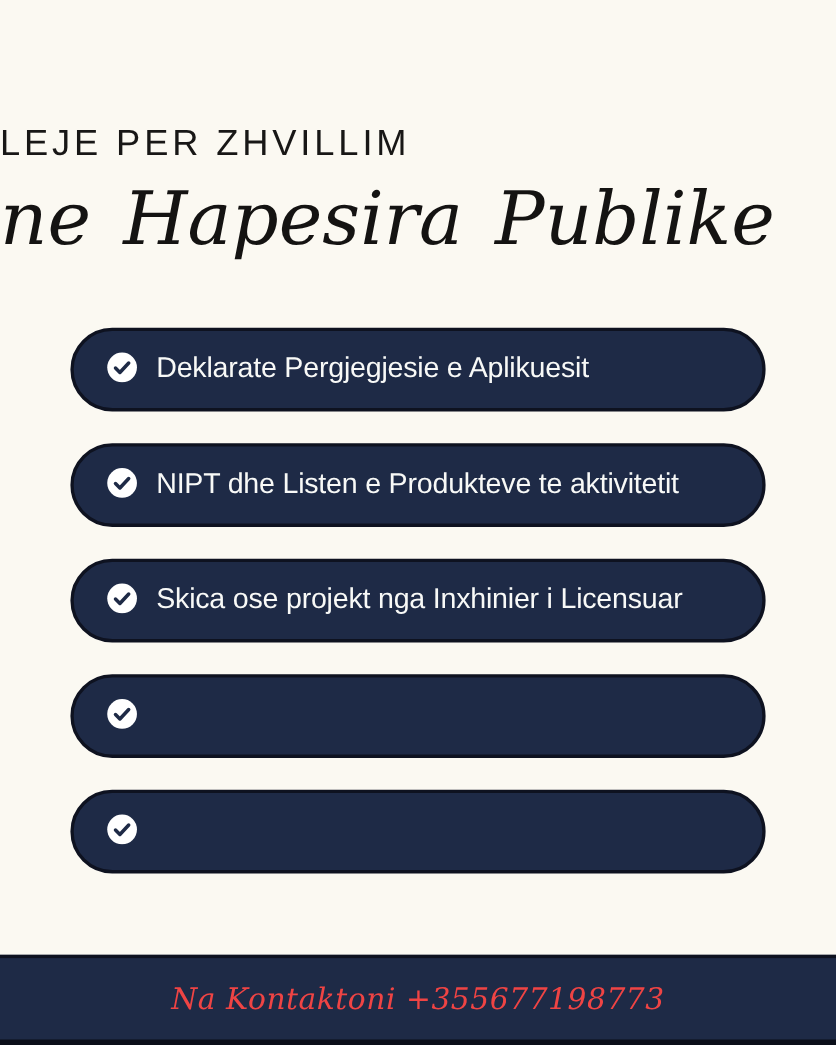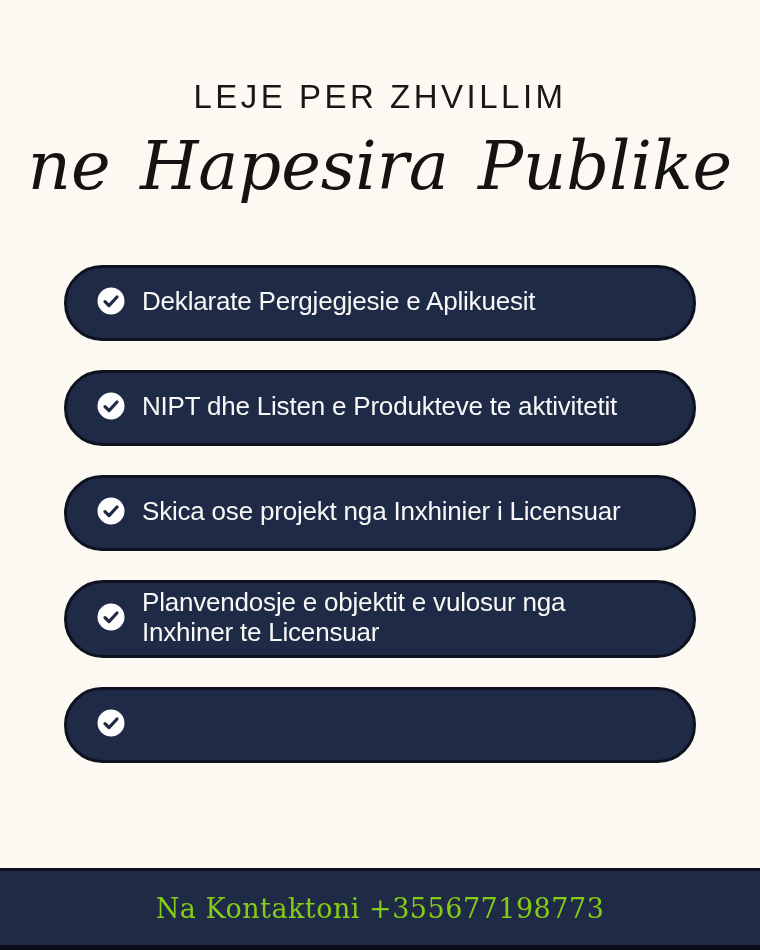--- a/index.html
+++ b/index.html
@@ -16,22 +16,21 @@
     background:#fff;
     font-family:"Liberation Sans", sans-serif;
   }
   .poster{
     width:760px; height:950px;
     background:var(--cream);
     display:flex; flex-direction:column;
     overflow:hidden;
   }
   .header{
-    margin-top:78px;
-    text-align:center;
+    margin-top:111px;
   }
   .title{
     margin:0;
     font-family:"Liberation Sans", sans-serif;
     font-weight:normal;
     font-size:33px;
     letter-spacing:3.5px;
     line-height:1.15;
     color:var(--ink);
   }
@@ -76,22 +75,23 @@
   }
   .footer{
     margin-top:auto;
     height:82px;
     background:var(--navy);
     border-top:3px solid var(--outline);
     border-bottom:5px solid #0B0E19;
     display:flex; align-items:center; justify-content:center;
   }
   .footer-text{
-    color:#84cc16;
+    color:#ef4444;
     font-family:"DejaVu Serif", serif;
+    font-style:italic;
     font-size:27px;
     letter-spacing:0.5px;
   }
 </style>
 </head>
 <body>
 
 <div class="poster">
 
   <div class="header">
@@ -131,21 +131,20 @@
       <span class="pill-label">Skica ose projekt nga Inxhinier i Licensuar</span>
     </div>
 
     <div class="pill">
       <span class="check">
         <svg width="28" height="28" viewBox="0 0 28 28" aria-hidden="true">
           <circle cx="14" cy="14" r="13.5" fill="#ffffff"></circle>
           <path d="M8 14.6l4 4L20 10" fill="none" stroke="#1E2A46" stroke-width="3.2" stroke-linecap="round" stroke-linejoin="round"></path>
         </svg>
       </span>
-      <span class="pill-label">Planvendosje e objektit e vulosur nga Inxhiner te Licensuar</span>
     </div>
 
     <div class="pill">
       <span class="check">
         <svg width="28" height="28" viewBox="0 0 28 28" aria-hidden="true">
           <circle cx="14" cy="14" r="13.5" fill="#ffffff"></circle>
           <path d="M8 14.6l4 4L20 10" fill="none" stroke="#1E2A46" stroke-width="3.2" stroke-linecap="round" stroke-linejoin="round"></path>
         </svg>
       </span>
     </div>

